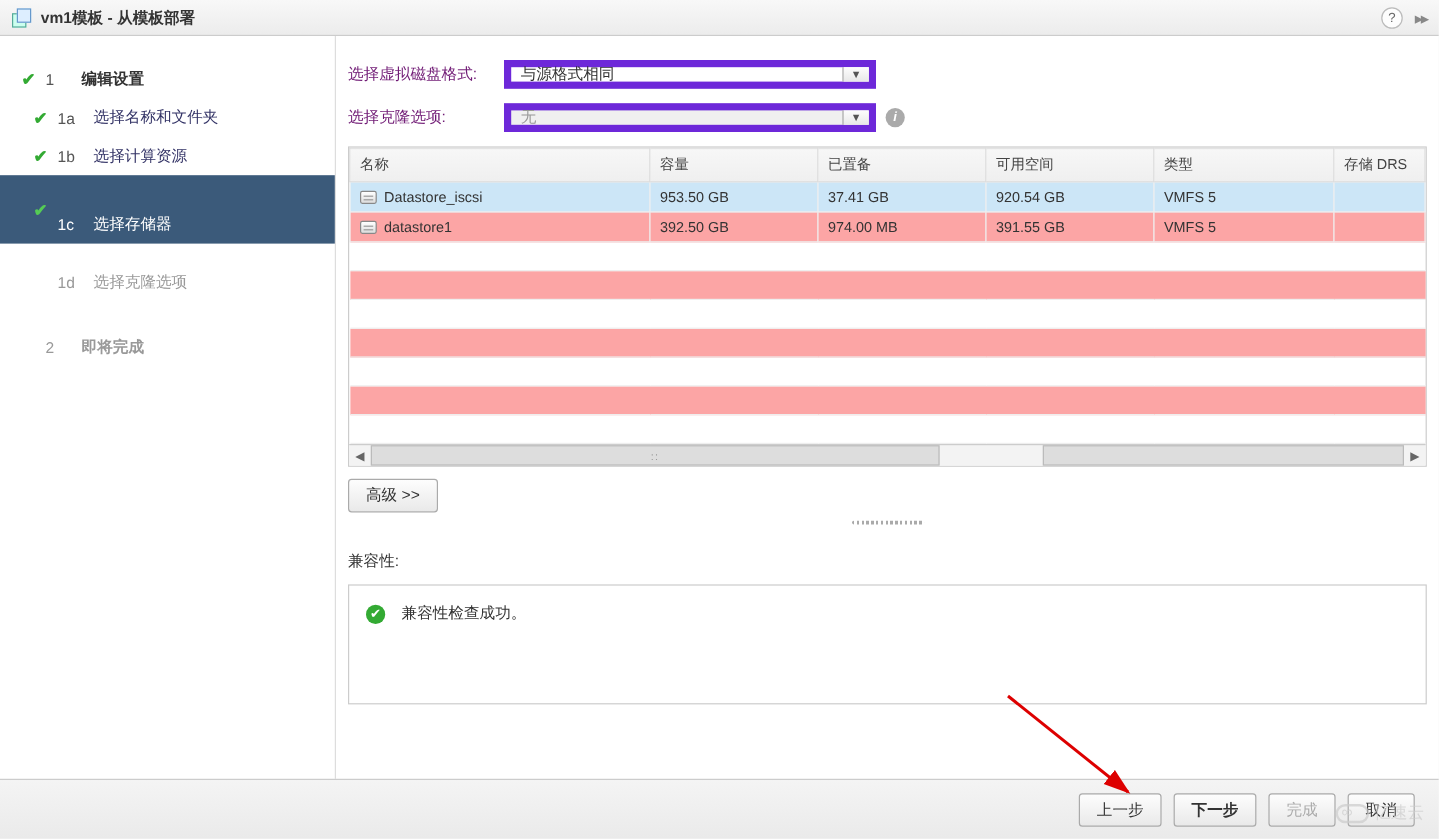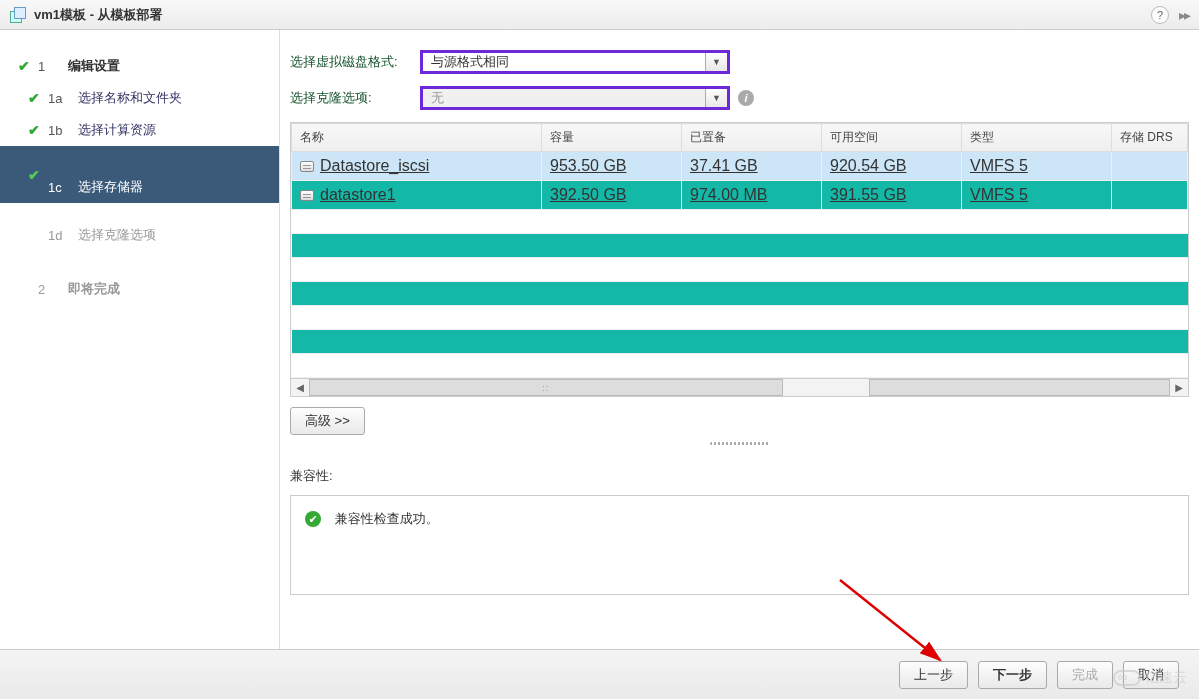--- a/index.html
+++ b/index.html
@@ -19,36 +19,36 @@
 .step .lbl { color:#333; }
 .step.header .lbl { font-weight:bold; }
 .step.sub { padding-left:28px; }
 .step.sub .lbl { color:#336;text-align:center; }
 .step.active { background:#3b5a7a; }
 .step.active .lbl, .step.active .num { color:#fff;margin-top:25px; }
 .step.active .chk { color:#5c5; }
 .step.muted .lbl, .step.muted .num { color:#999;margin-top:16px; }
 .content { flex:1; background:#fff; padding:20px 10px 10px 10px; overflow:hidden; }
 .formrow { display:flex; align-items:center; margin-bottom:12px; }
-.formrow .flabel { width:130px; color:#14532d; }
-.dropdown { border:3px solid #6d28d9; height:24px; display:flex; align-items:center; background:#fff;justify-content:center; }
+.formrow .flabel { width:130px; color:#701a75; }
+.dropdown { border:6px solid #6d28d9; height:24px; display:flex; align-items:center; background:#fff;justify-content:center; }
 .dropdown .dd-text { flex:1; padding:0 8px; color:#333; }
 .dropdown .dd-btn { width:22px; height:100%; border-left:1px solid #aaa; background:linear-gradient(#fdfdfd,#e8e8e8); display:flex; align-items:center; justify-content:center; font-size:9px; color:#555; }
 .dd1 { width:310px; }
 .dd2 { width:310px; }
 .dropdown.disabled { background:#f0f0f0; }
 .dropdown.disabled .dd-text { color:#999; }
 .info-icon { width:16px; height:16px; border-radius:8px; background:#aaa; color:#fff; font-size:11px; font-weight:bold; display:flex; align-items:center; justify-content:center; margin-left:8px; font-style:italic; }
 .desc { color:#333; margin-bottom:14px; }
 .grid-wrap { border:1px solid #ccc; }
 .grid { width:100%; border-collapse:collapse; }
 .grid th { background:linear-gradient(#f7f7f7,#efefef); border:1px solid #ddd; text-align:left; padding:5px 8px; font-weight:normal; color:#444; font-size:12px; }
-.grid td { border:1px solid #eee; padding:5px 8px; color:#333; font-size:16px;text-decoration:underline; }
+.grid td { border:1px solid #eee; padding:5px 8px; color:#333; font-size:12px; }
 .grid tbody tr.sel { background:#cce6f7; }
-.grid tbody tr.alt { background:#14b8a6; }
+.grid tbody tr.alt { background:#fca5a5; }
 .grid tbody tr.empty td { height:24px; border-left:none; border-right:none; }
 .ds-icon { display:inline-block; width:14px; height:11px; border:1px solid #888; border-radius:2px; background:linear-gradient(#fff,#ddd); margin-right:6px; vertical-align:middle; position:relative; }
 .ds-icon::after{ content:""; position:absolute; left:2px; right:2px; top:3px; height:1px; background:#999; box-shadow:0 3px 0 #999;}
 .grid-scroll { display:flex; border-top:1px solid #ccc; background:#f3f3f3; height:18px; align-items:center; }
 .grid-scroll .arrow { width:18px; text-align:center; color:#666; font-size:10px; cursor:pointer;}
 .grid-scroll .track { flex:1; position:relative; height:100%; }
 .grid-scroll .thumb { position:absolute; height:100%; background:#ddd; border:1px solid #bbb; }
 .grid-scroll .thumbA { left:0; width:55%; }
 .grid-scroll .grip { position:absolute; left:50%; top:50%; transform:translate(-50%,-50%); letter-spacing:1px; color:#999; font-size:9px;}
 .grid-scroll .thumbB { right:0; width:35%; }

